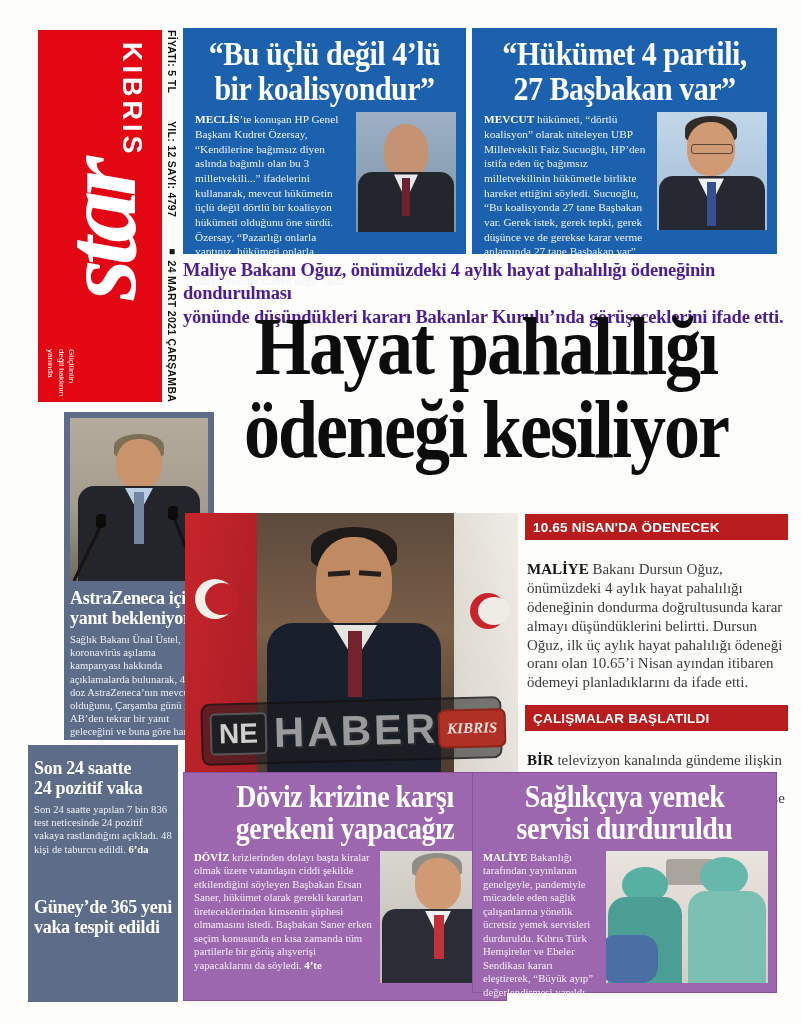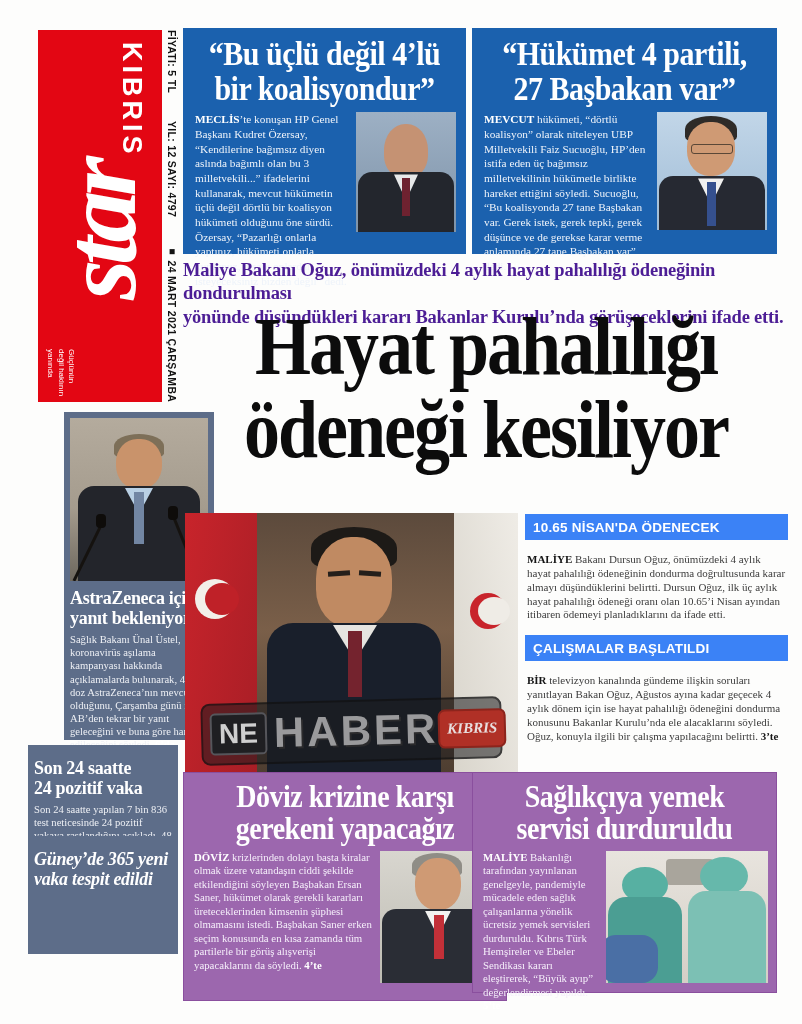--- a/index.html
+++ b/index.html
@@ -44,23 +44,23 @@
 
   
   .slate{background:#5d6d89;color:#fff;width:150px;left:28px;box-sizing:border-box;padding:6px;}
   .slate .hl{font-weight:bold;font-size:18px;line-height:1.06;letter-spacing:-.3px;
     margin-top:6px;transform:scaleY(1.1);transform-origin:top;}
   .slate .hl span{display:block;}
   .slate .bd{margin-top:8px;font-size:10.6px;line-height:1.24;color:#eef0f5;}
 
   
   .rightcol{left:525px;top:514px;width:263px;}
-  .rlabel{background:#3b82f6;color:#fff;font-family:"Liberation Sans",sans-serif;
+  .rlabel{background:#b91c1c;color:#fff;font-family:"Liberation Sans",sans-serif;
     font-weight:bold;font-size:13.5px;padding:6px 8px 5px;letter-spacing:.2px;}
-  .rbody{margin:13px 2px 13px;font-size:11px;line-height:1.26;color:#3c3c3c;}
+  .rbody{margin:20px 2px 13px;font-size:15px;line-height:1.26;color:#3c3c3c;}
   .rbody .lead,.rbody .pref{color:#161616;}
 
   
   .purple{background:#9c67ae;color:#fff;border:1px solid #8a4f9e;box-sizing:border-box;}
   .purple .hl{margin-top:7px;text-align:center;font-weight:bold;font-size:28px;
     line-height:1.05;letter-spacing:-.5px;transform:scaleY(1.12);transform-origin:top;}
   .purple .hl span{display:block;}
   .purple .box-row{padding:12px 8px 0 10px;gap:7px;}
   .purple .box-body{font-size:10.8px;line-height:1.25;color:#f5eefa;}
 
@@ -215,21 +215,21 @@
   </div>
 
   <div class="abs slate" style="top:745px;height:163px;">
     <div class="hl">
       <span>Son 24 saatte</span>
       <span>24 pozitif vaka</span>
     </div>
     <div class="bd"><span>Son 24 saatte yapılan 7 bin 836 test neticesinde 24 pozitif vakaya rastlandığını açıkladı. 48 kişi de taburcu edildi. </span><span class="pref">6’da</span></div>
   </div>
 
-  <div class="abs slate" style="top:836px;height:118px;font-style:italic;">
+  <div class="abs slate" style="top:884px;height:118px;">
     <div class="hl">
       <span>Güney’de 365 yeni</span>
       <span>vaka tespit edildi</span>
     </div>
   </div>
 
   <div class="abs ph ph-og" style="left:185px;top:513px;">
     <div class="flagL"></div>
     <div class="crL1"></div>
     <div class="crL2"></div>

